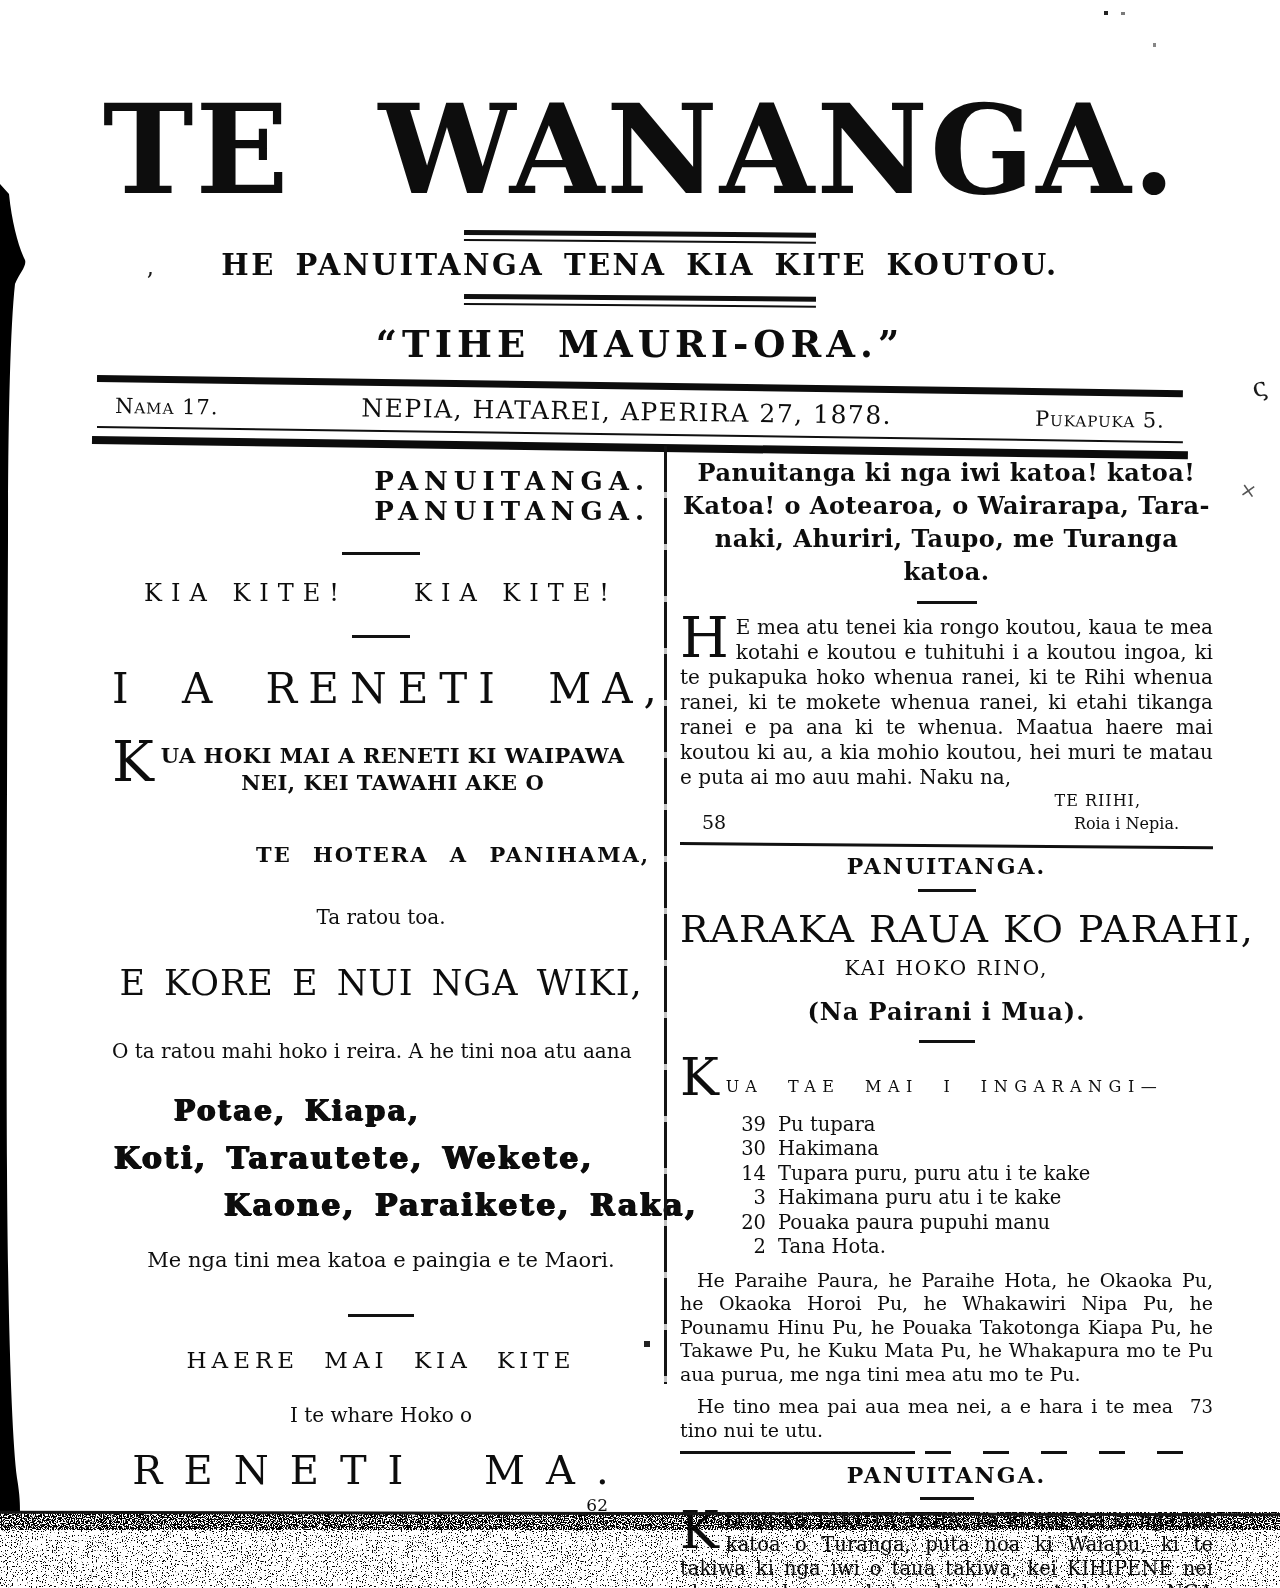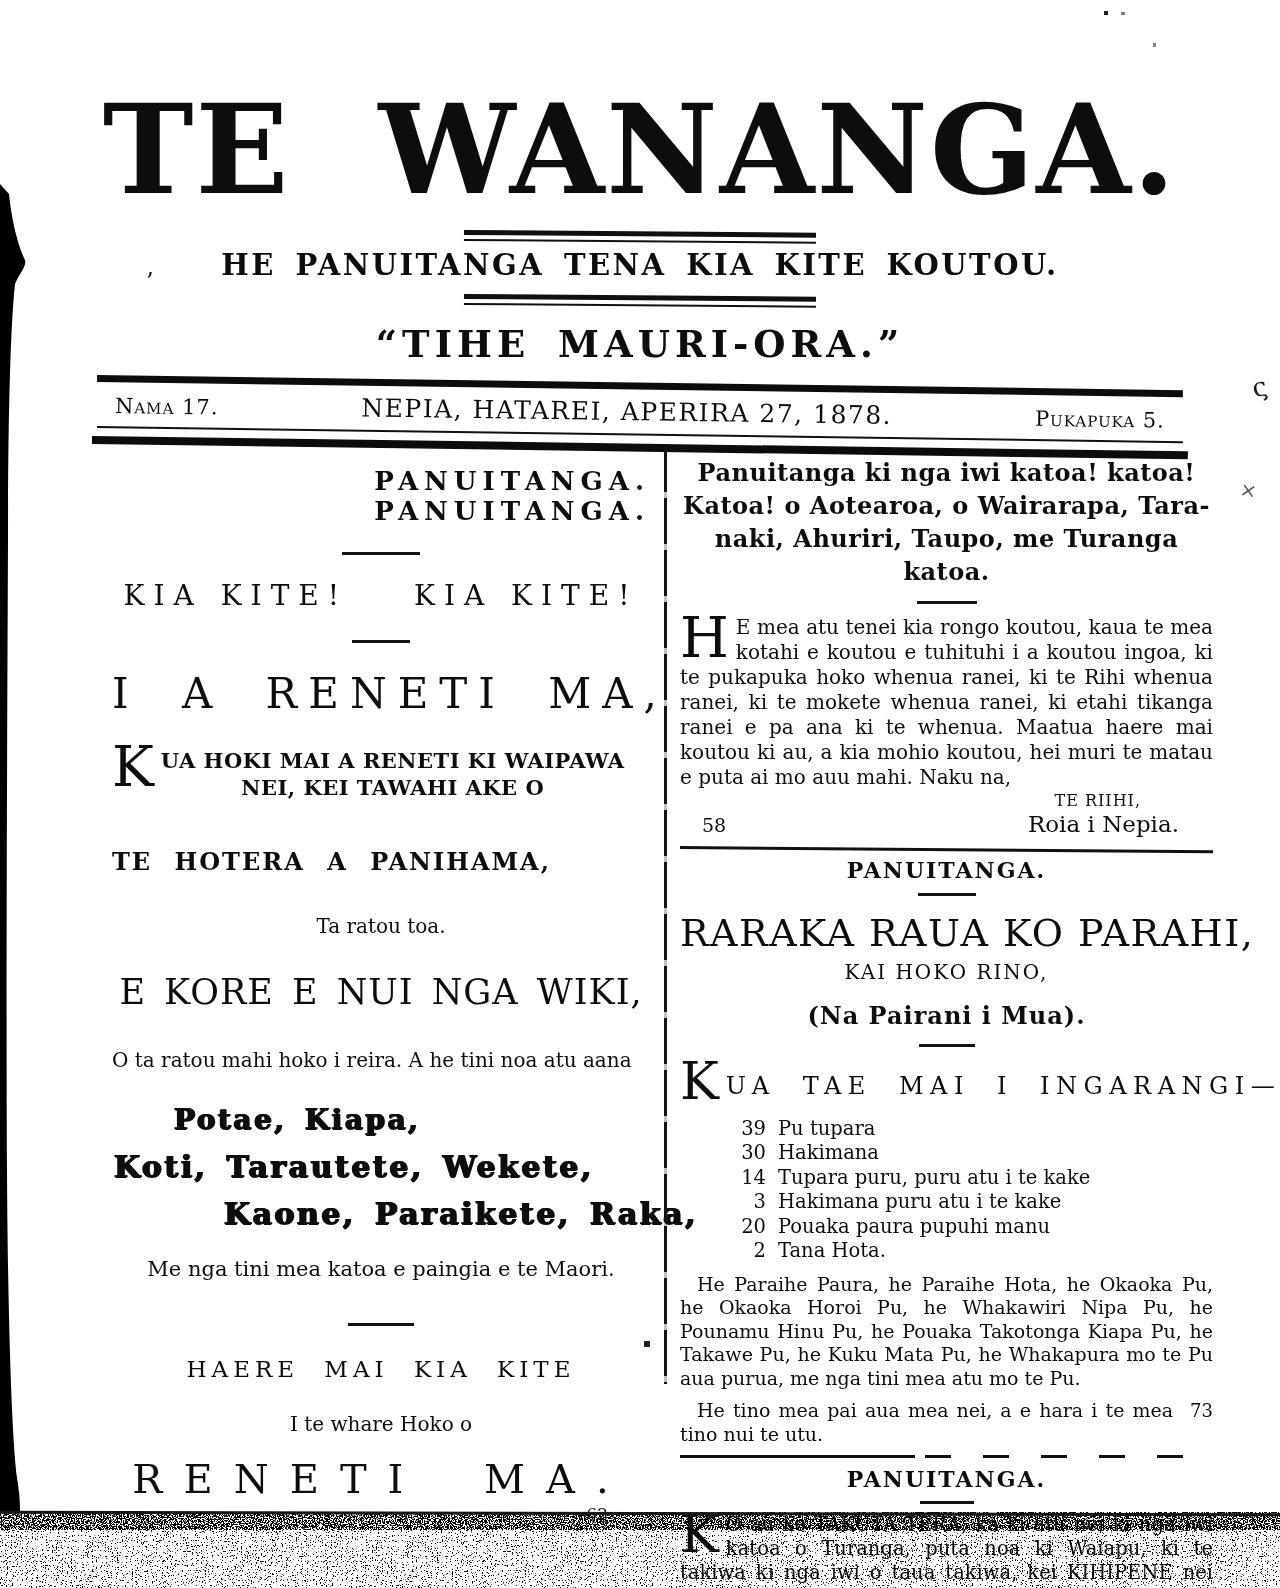--- a/index.html
+++ b/index.html
@@ -29,27 +29,27 @@
   .divider { position:absolute; left:552px; top:0; width:3px; height:938px;
              background:repeating-linear-gradient(to bottom,#141414 0 46px,rgba(20,20,20,.25) 46px 52px); }
   .col-left  { width:538px; padding-right:14px; }
   .col-right { width:533px; padding-left:16px; }
 
   .rule-dash { width:72px; height:3px; background:#121212; margin:0 auto; }
 
   
   .lc-head { margin-top:20px; text-align:right; font-size:26px; font-weight:bold; letter-spacing:6px; }
   .kia-row { margin-top:24px; display:flex; justify-content:center; gap:66px;
-             font-size:28px; letter-spacing:9px; }
+             font-size:24px; letter-spacing:9px; }
   .reneti-h { margin-top:26px; text-align:center; font-size:42px; letter-spacing:11px; word-spacing:18px; white-space:nowrap; }
   .dropblock { display:flex; margin-top:26px; }
   .dropcap { float:left; font-size:56px; line-height:0.82; padding-right:7px; }
   .kua-lines { font-size:21px; font-weight:bold; line-height:27px; letter-spacing:0.5px; padding-top:3px; }
   .kua-l2 { text-align:center; }
-  .hotera { margin-top:46px; text-align:left; font-size:24px; font-weight:bold; letter-spacing:2px; word-spacing:12px; white-space:nowrap; }
+  .hotera { margin-top:46px; text-align:right; font-size:21px; font-weight:bold; letter-spacing:2px; word-spacing:12px; white-space:nowrap; }
   .ta-ratou { margin-top:38px; text-align:center; font-size:20px; }
   .e-kore { margin-top:34px; text-align:center; font-size:35px; letter-spacing:1px; word-spacing:6px; white-space:nowrap; }
   .o-ta { margin-top:36px; font-size:20px; white-space:nowrap; }
   .goods { margin-top:24px; }
   .fat { font-weight:bold; letter-spacing:2.5px; word-spacing:6px;
          text-shadow:0.9px 0 0 currentColor, -0.9px 0 0 currentColor, 0 0.6px 0 currentColor; }
   .goods-l { font-size:30px; line-height:47px; white-space:nowrap; }
   .goods-l.g1 { padding-left:2px; }
   .goods-l.g2 { padding-left:62px; font-size:28px; }
   .goods-l.g3 { padding-left:112px; }
@@ -60,29 +60,29 @@
   .reneti-f { margin-top:20px; text-align:center; font-size:40px; letter-spacing:21px; word-spacing:26px; white-space:nowrap; }
   .ref62 { text-align:right; padding-right:42px; font-size:17px; margin-top:2px; }
 
   
   .notice { margin-top:10px; text-align:center; font-size:24px; font-weight:bold; line-height:33px; letter-spacing:0.5px; }
   .rc-ruledash { margin-top:13px; }
   .para { margin-top:11px; font-size:20px; line-height:25px; text-align:justify; }
   .sig-riihi { text-align:right; padding-right:72px; font-size:16px; letter-spacing:1px; margin-top:1px; }
   .row-58 { display:flex; justify-content:space-between; align-items:baseline; margin-top:1px; }
   .ref-num { font-size:19px; padding-left:22px; }
-  .roia { font-size:23px; padding-right:34px; }
+  .roia { font-size:16px; padding-right:34px; }
   .rc-fullrule { margin-top:9px; height:3px; background:#111; }
   .pan-head { margin-top:8px; text-align:center; font-size:22px; font-weight:bold; letter-spacing:2px; }
   .raraka { margin-top:15px; text-align:center; font-size:38px; letter-spacing:1.5px; white-space:nowrap; }
   .kai-hoko { margin-top:5px; text-align:center; font-size:20px; letter-spacing:2px; }
   .paren { margin-top:17px; text-align:center; font-size:24px; font-weight:bold; letter-spacing:1px; }
   .kuatae { display:flex; align-items:flex-end; margin-top:13px; }
   .kuatae .dropcap { font-size:52px; }
-  .kuatae-rest { font-size:24px; letter-spacing:6.5px; word-spacing:13px; padding-bottom:3px; white-space:nowrap; }
+  .kuatae-rest { font-size:16px; letter-spacing:6.5px; word-spacing:13px; padding-bottom:3px; white-space:nowrap; }
   .items { margin:14px 0 0 58px; font-size:19.5px; line-height:24.5px; }
   .item { display:flex; }
   .item .qty { width:28px; text-align:right; padding-right:12px; flex:none; }
   .para2 { margin-top:9px; font-size:19px; line-height:23.5px; text-align:justify; }
   .indent { text-indent:17px; }
   .ref-right { float:right; font-size:18px; }
   .partial-rule { margin-top:9px; height:2.5px;
     background:linear-gradient(to right,#111 0 44%,transparent 44%),
                repeating-linear-gradient(to right,transparent 0 46%,transparent 46%);
   }

